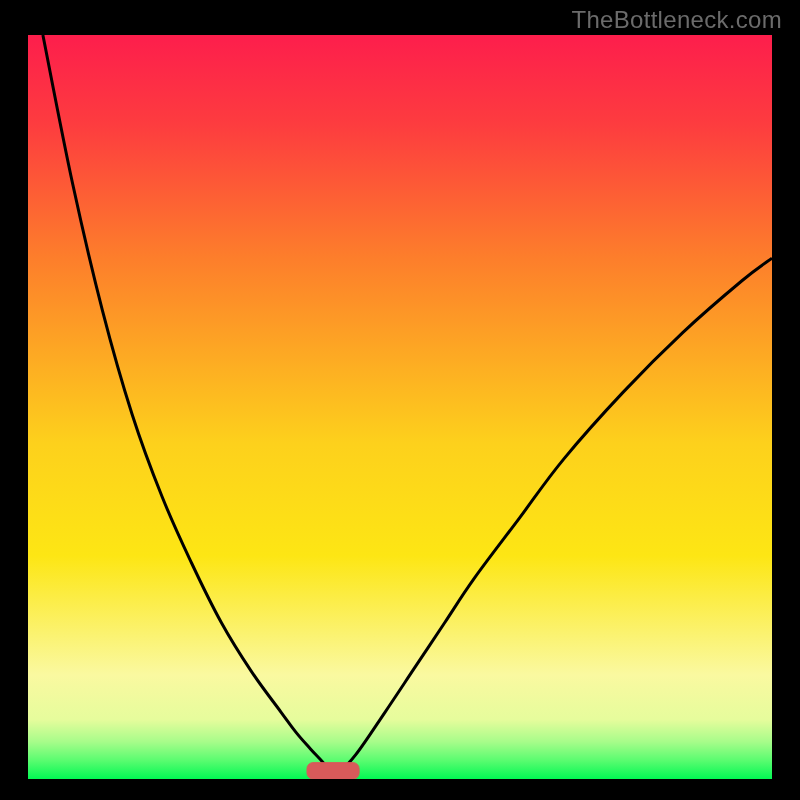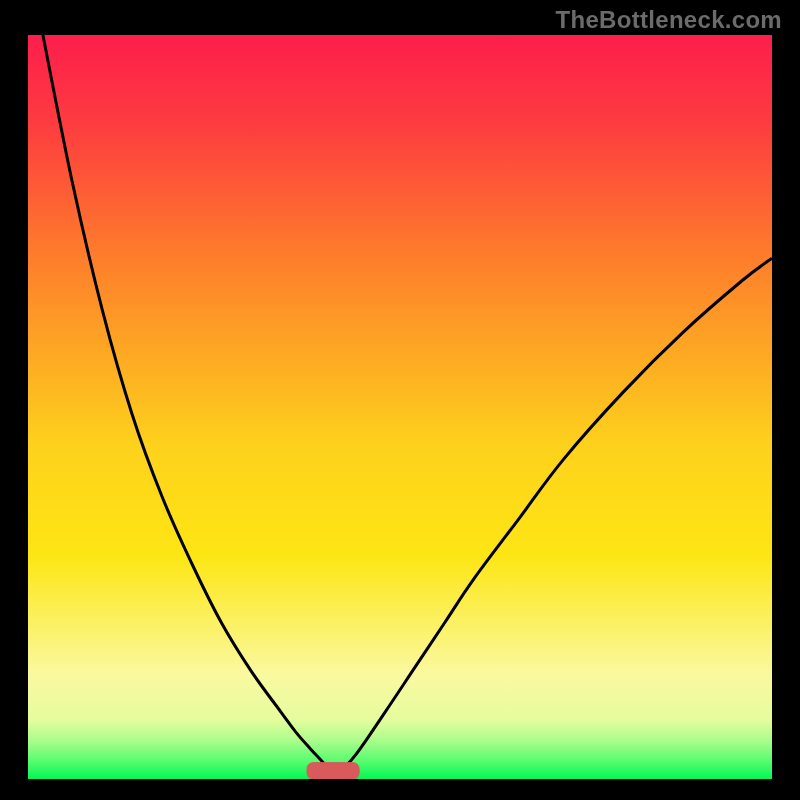--- a/index.html
+++ b/index.html
@@ -18,21 +18,21 @@
     width: 800px;
     height: 800px;
     background: #000000;
   }
   .watermark {
     position: absolute;
     top: 6px;
     right: 18px;
     color: #6b6b6b;
     font-size: 24px;
-    font-weight: 700;
+    font-weight: 400;
     letter-spacing: 0.3px;
   }
   .plot {
     position: absolute;
     left: 28px;
     top: 35px;
     width: 744px;
     height: 744px;
   }
   .plot svg {

